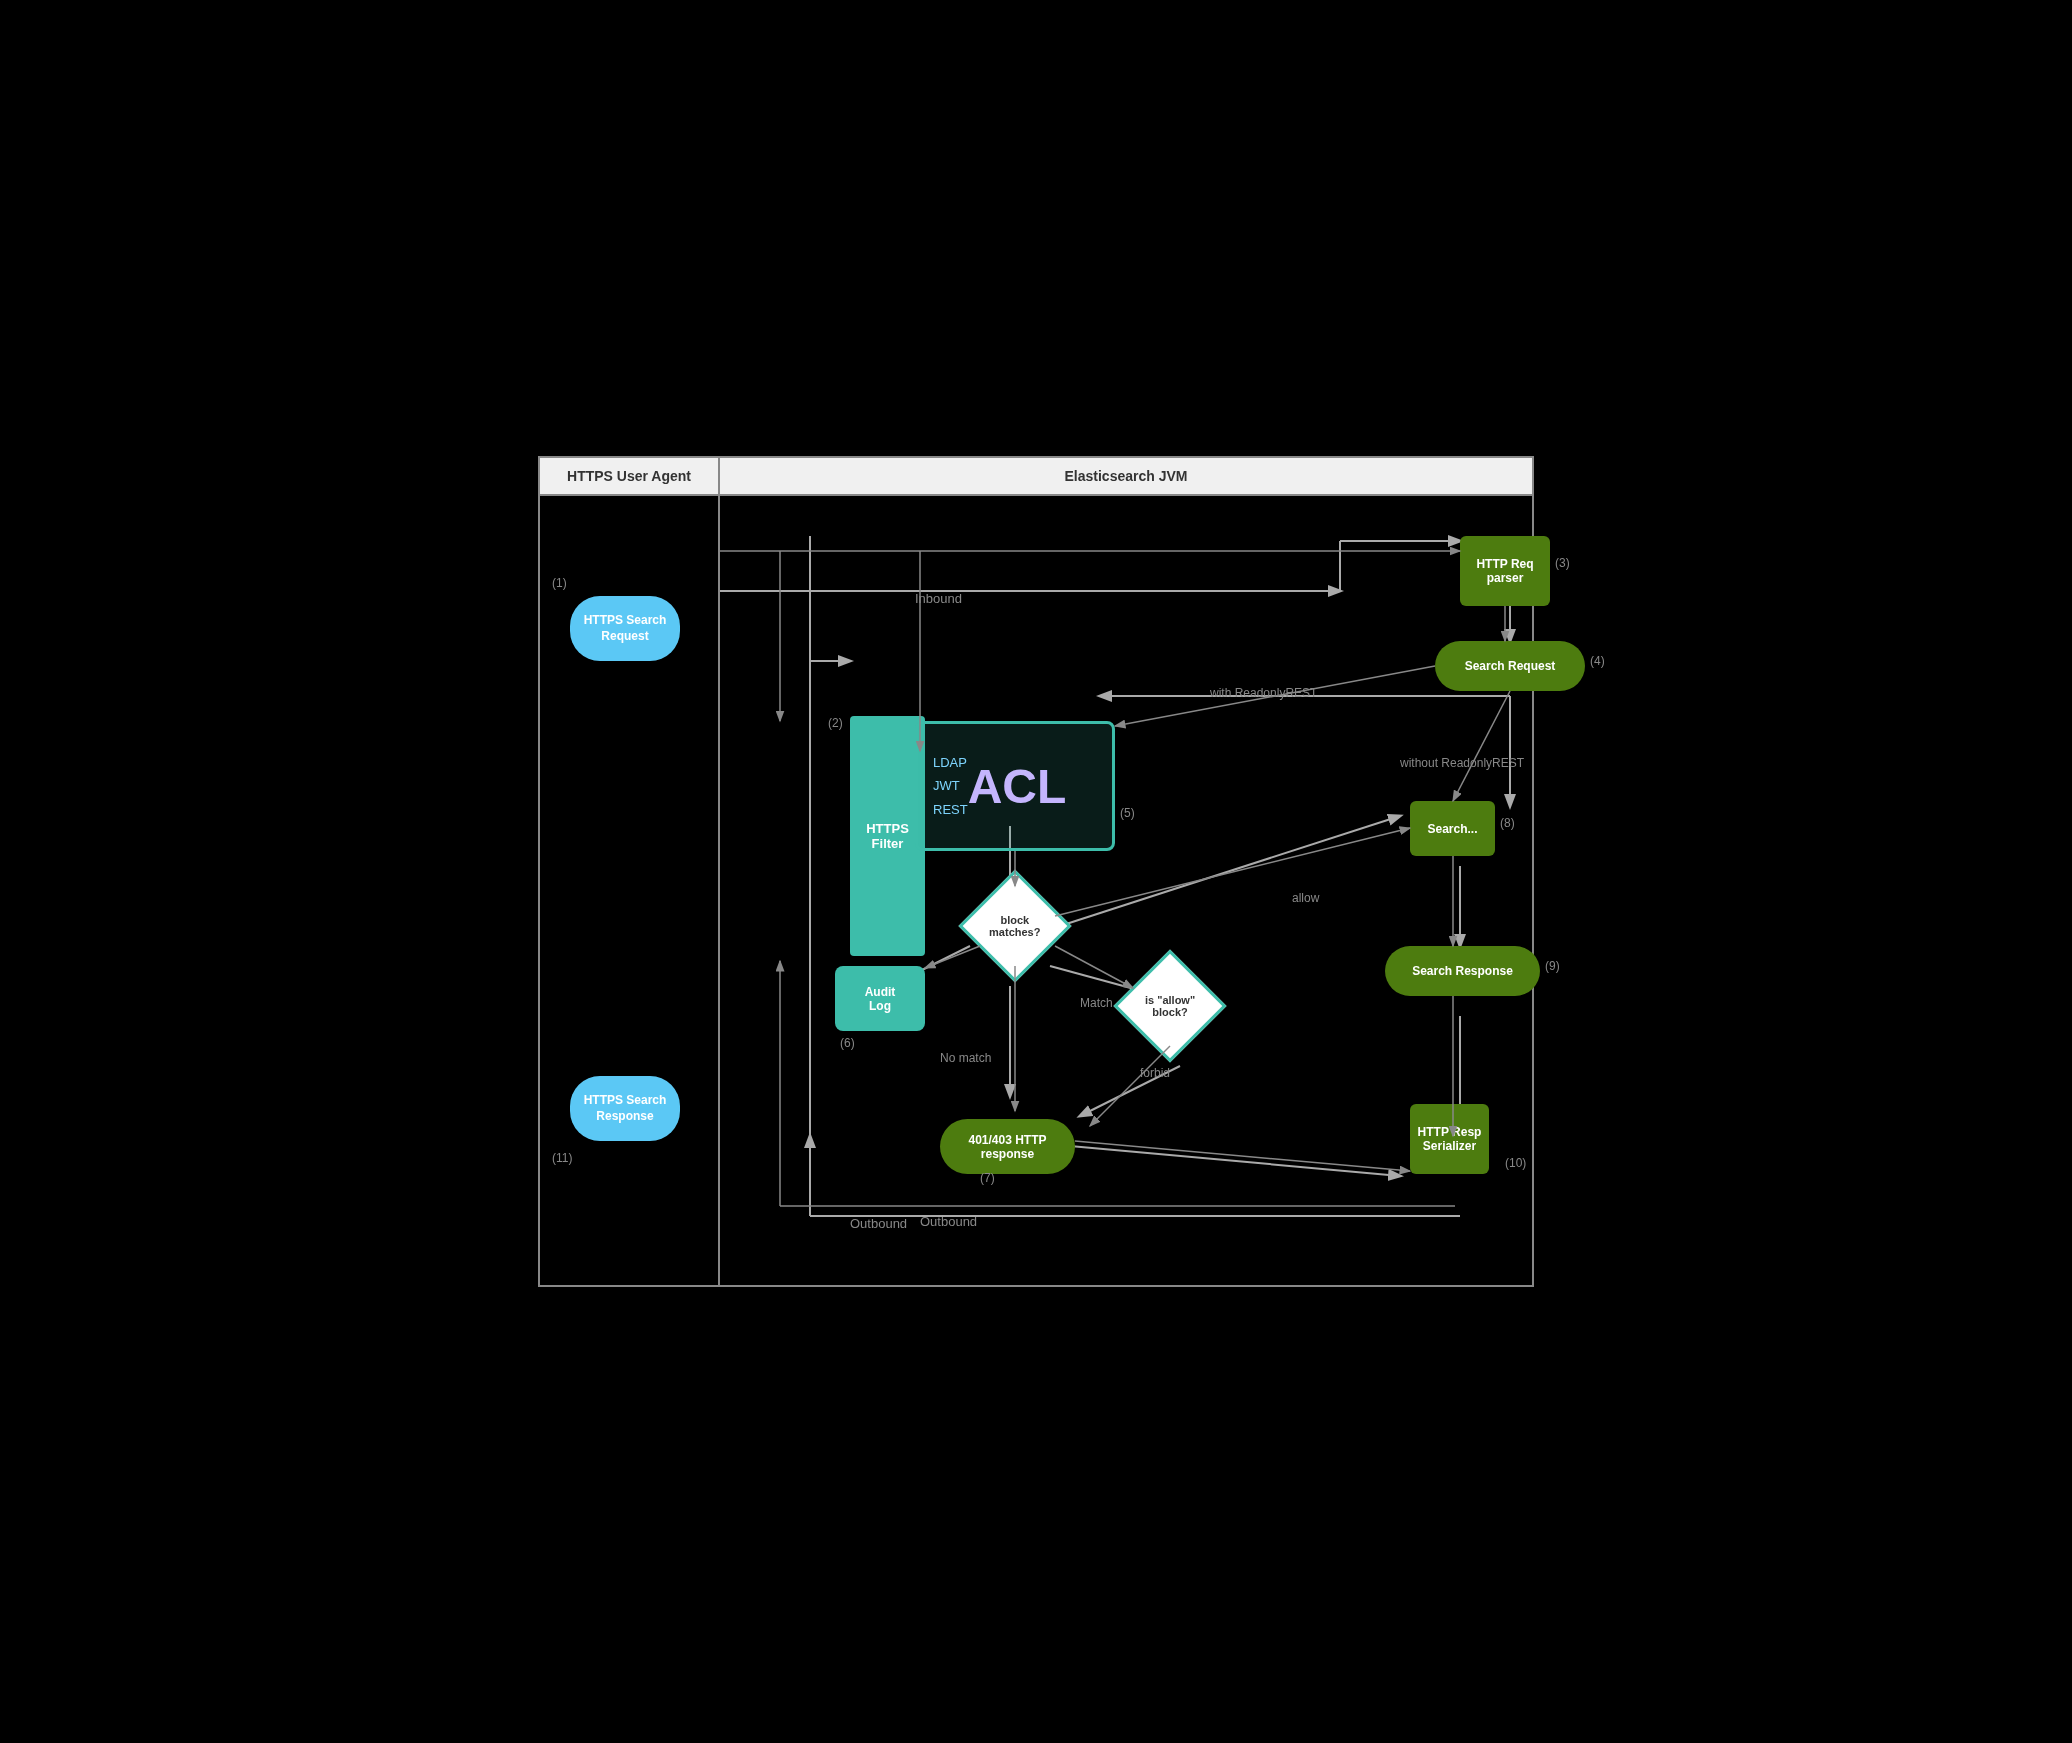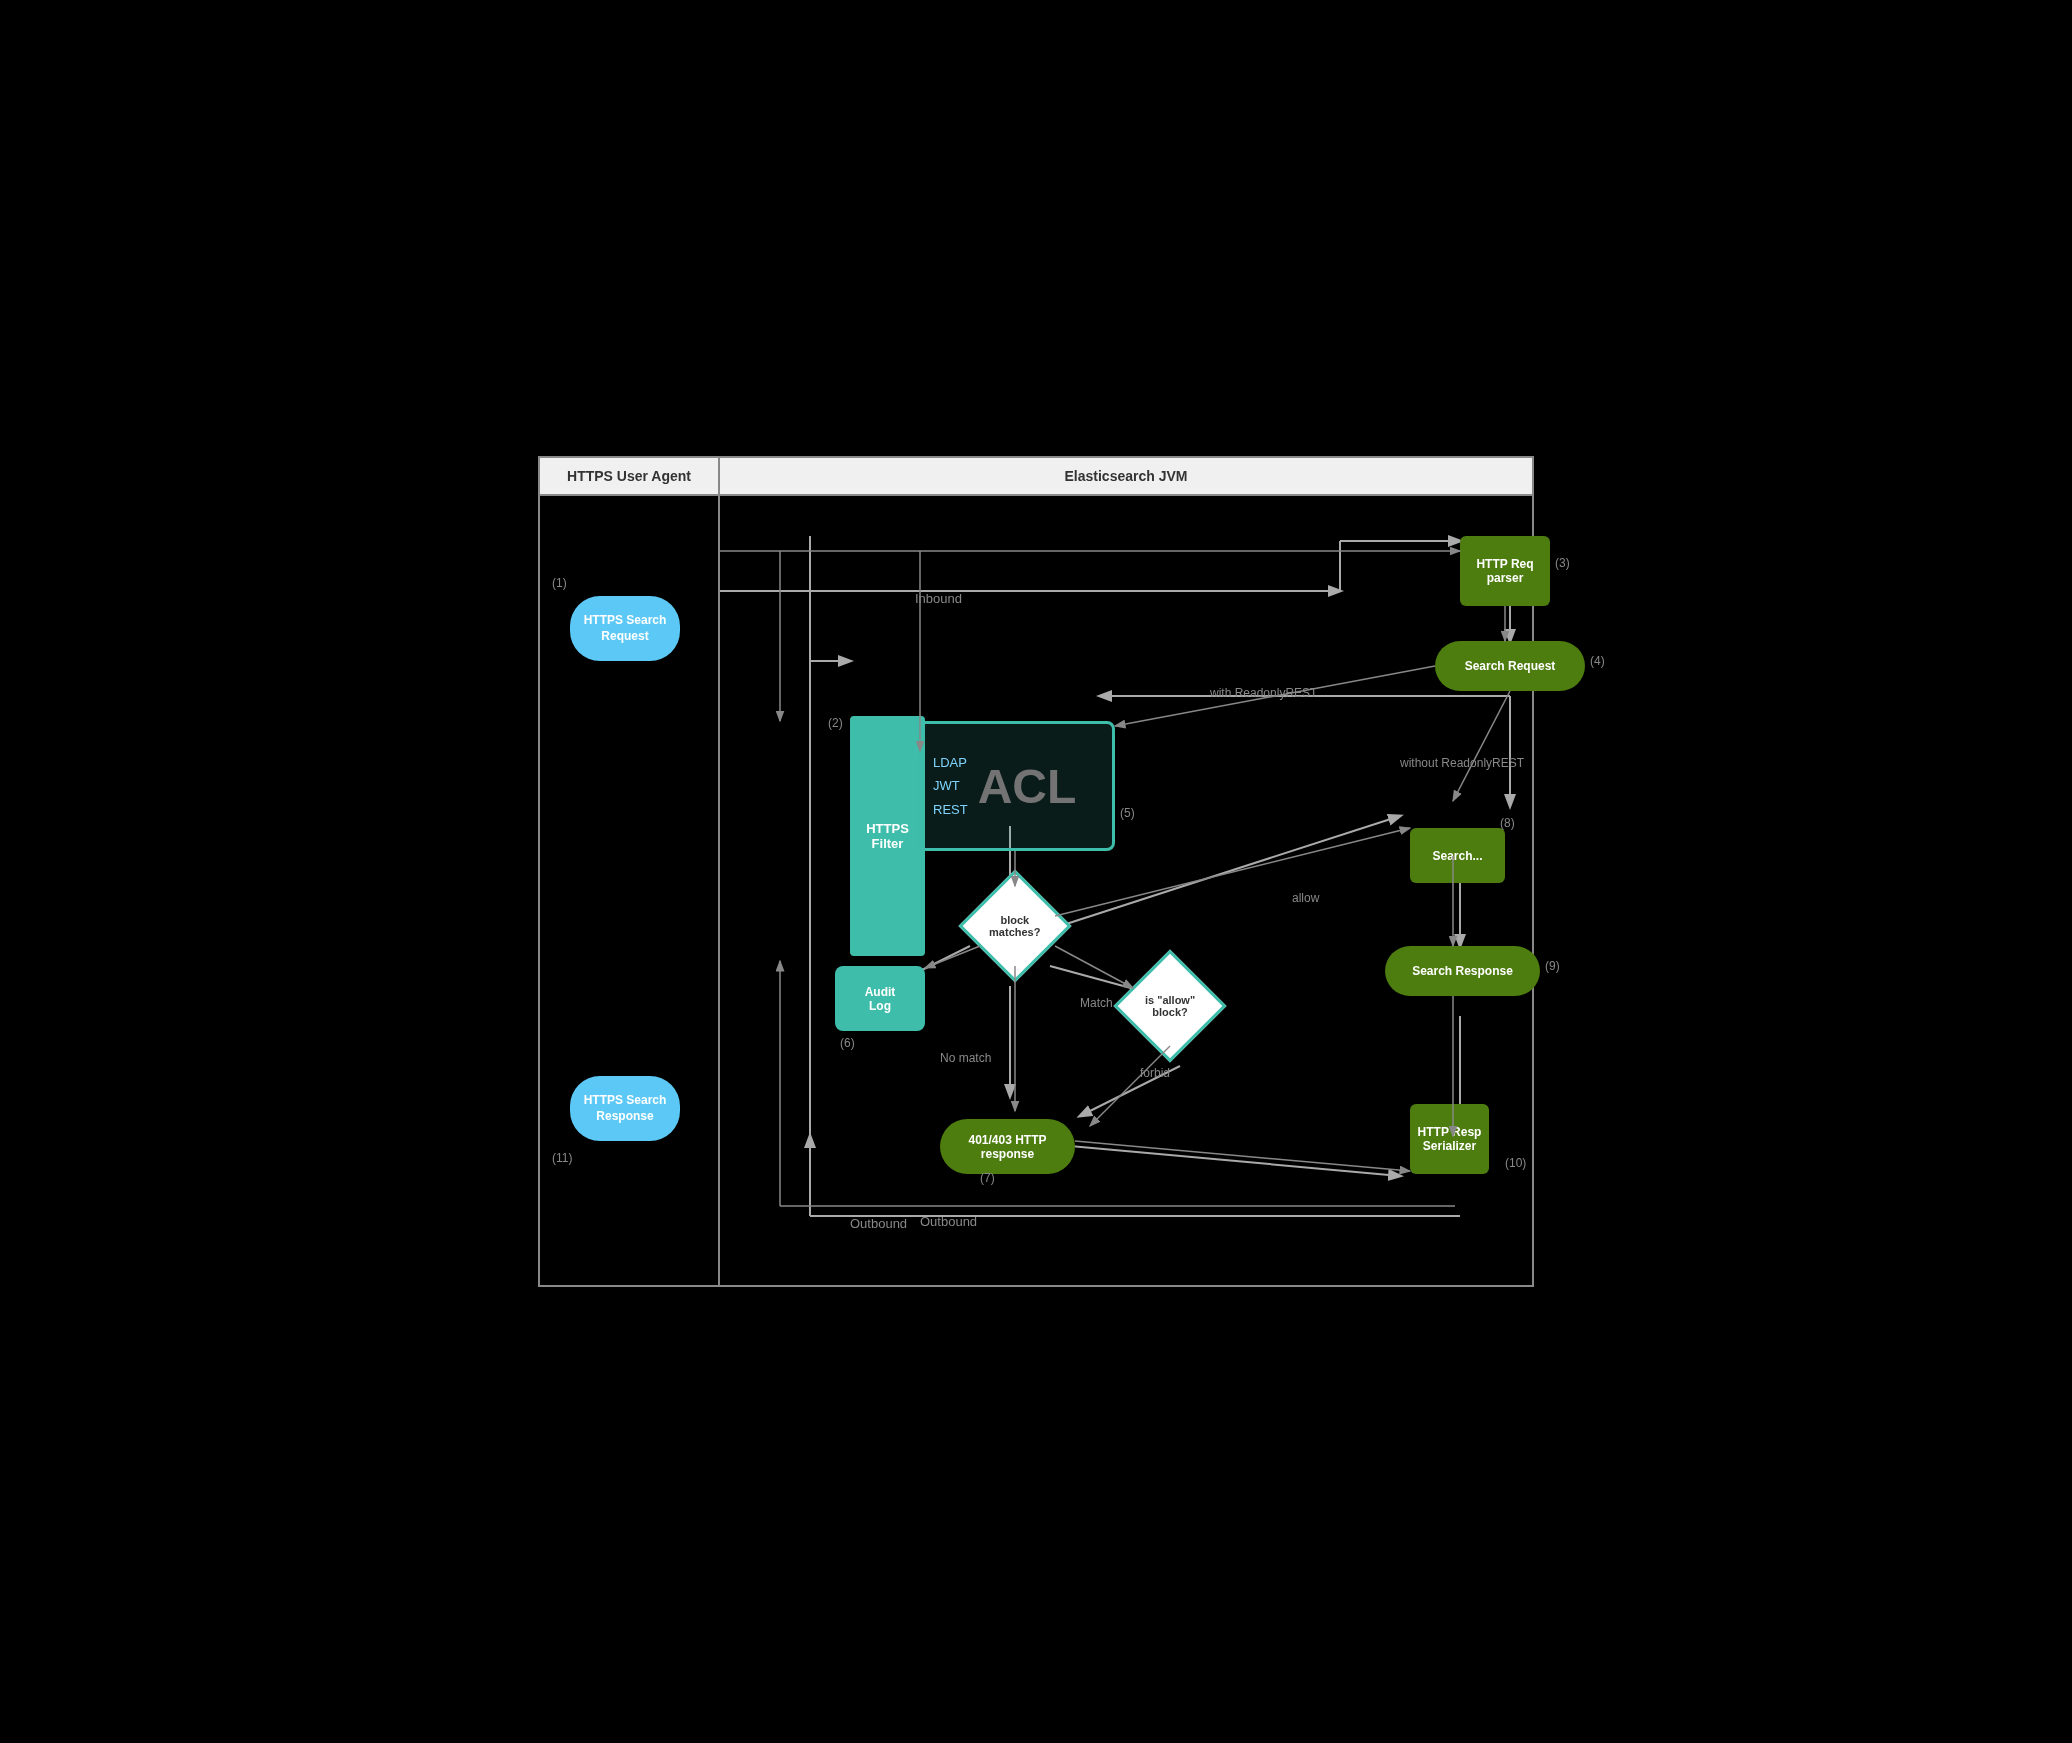--- a/index.html
+++ b/index.html
@@ -131,22 +131,21 @@
       padding: 10px 15px;
     }
     .acl-text-items {
       font-size: 13px;
       color: #7dd3fc;
       line-height: 1.8;
     }
     .acl-big-text {
       font-size: 48px;
       font-weight: bold;
-      color: #737373;
-      margin-left: 10px;
+      color: #c4b5fd;
     }
   </style>
 </head>
 <body>
 
 <div class="diagram-container">
   <div class="main-box">
 
     <div class="header-row">
       <div class="header-left">HTTPS User Agent</div>
@@ -270,21 +269,21 @@
 
         <span class="label-gray" style="left:572px; top:395px; font-size:12px;">allow</span>
 
         <span class="label-gray" style="left:420px; top:570px; font-size:12px;">forbid</span>
 
         <div class="node-rounded color-orange" style="width:135px; height:55px; left:220px; top:615px; border-radius:30px;margin-top:8px;">
           401/403 HTTP<br>response
         </div>
         <span class="label-gray" style="left:260px; top:675px;">(7)</span>
 
-        <div class="node-rect color-orange" style="width:95px; height:55px; left:690px; top:305px;margin-top:27px;">
+        <div class="node-rect color-orange" style="width:85px; height:55px; left:690px; top:305px;">
           Search...
         </div>
         <span class="label-gray" style="left:780px; top:320px;">(8)</span>
 
         <div class="node-rounded color-orange" style="width:155px; height:50px; left:665px; top:450px; border-radius:30px;">
           Search Response
         </div>
         <span class="label-gray" style="left:825px; top:463px;">(9)</span>
 
         <div class="node-rect color-orange" style="width:79px; height:70px; left:690px; top:608px;">

